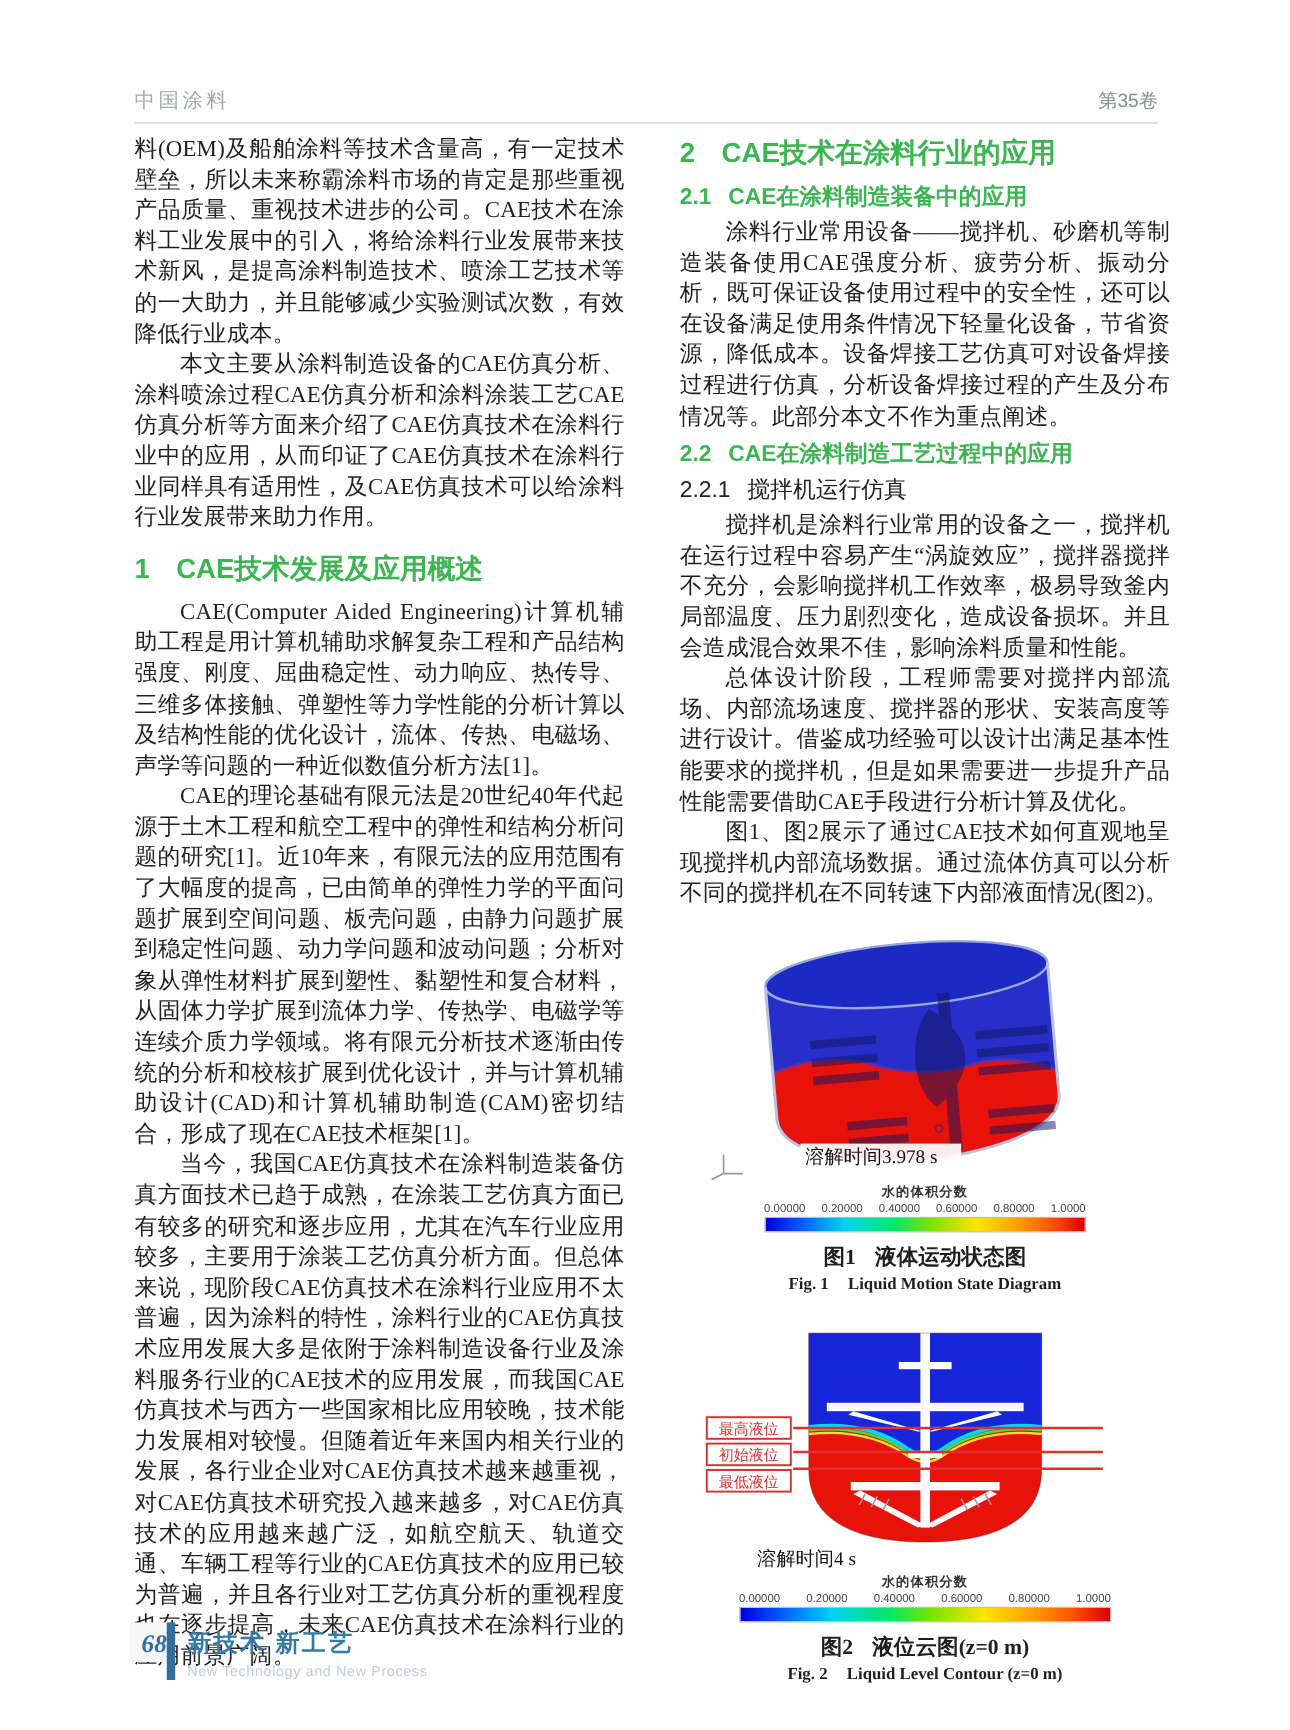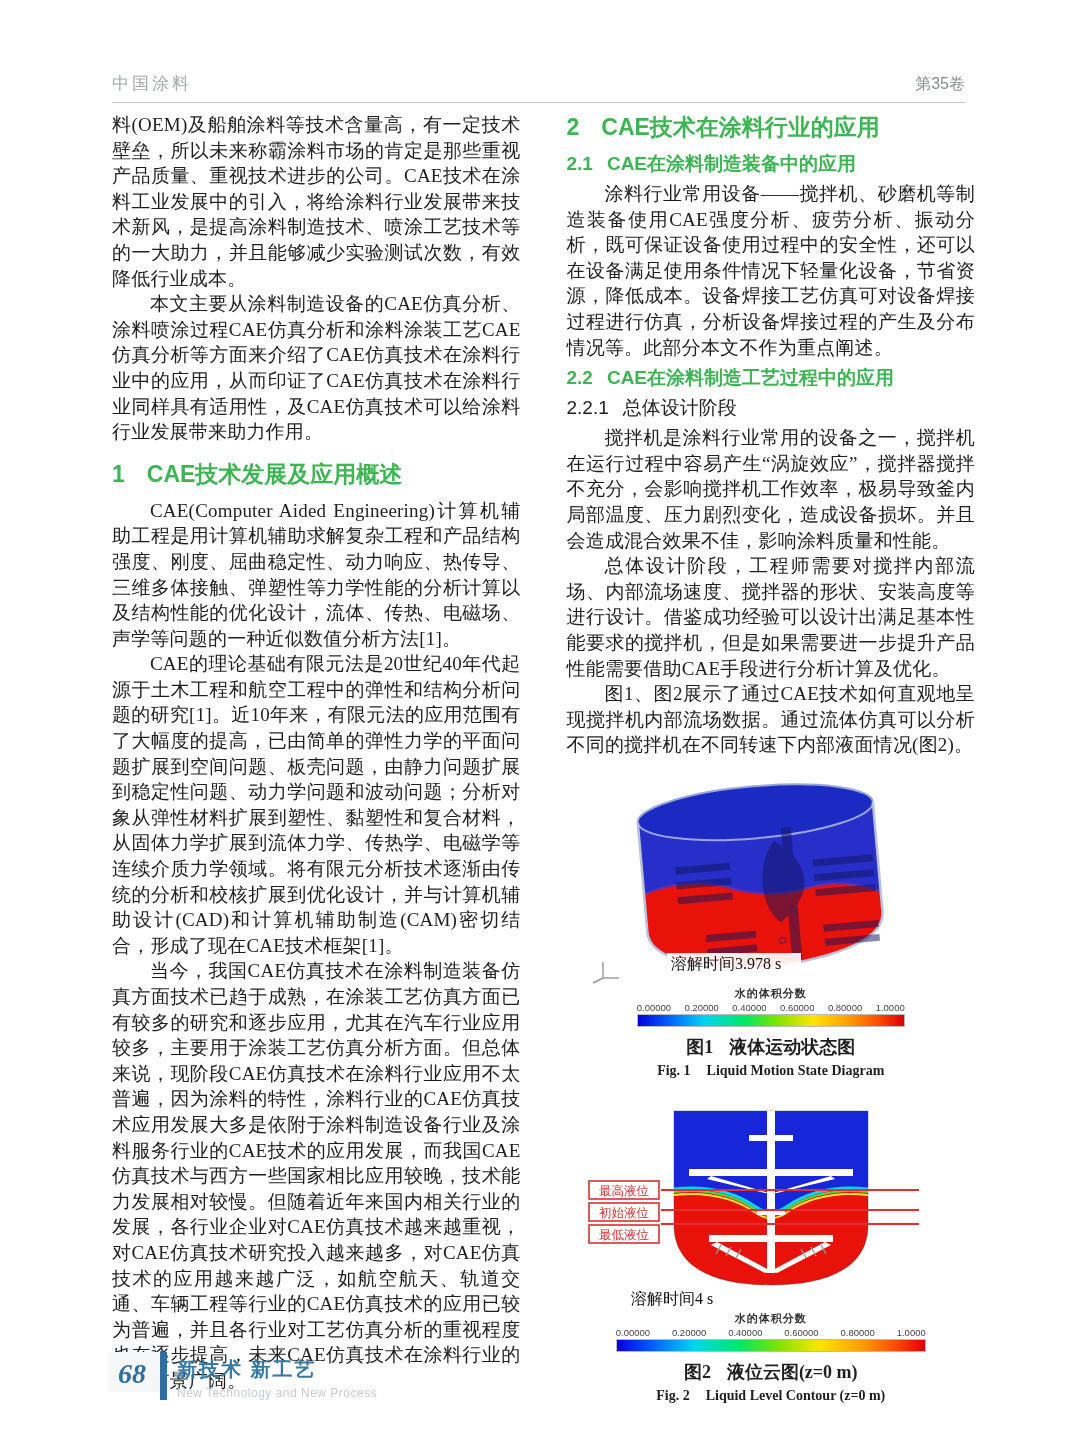--- a/index.html
+++ b/index.html
@@ -58,22 +58,22 @@
   .cap .en{font-size:14px;}
   .cap span.lbl{margin-right:16px;}
   .cap div{line-height:24px;}
   
   .footer{
     position:absolute;left:108px;top:1352px;display:flex;align-items:flex-start;
     font-family:"Liberation Sans","DejaVu Sans",sans-serif;
   }
   .page-num{
     font-family:"Liberation Serif","DejaVu Serif",serif;
-    font-style:italic;font-weight:bold;font-size:28px;color:#2f6e9f;
-    padding:6px 14px 2px 10px;background:#f4f6f7;
+    font-style:italic;font-weight:bold;font-size:21px;color:#2f6e9f;
+    padding:6px 0 2px 10px;background:#f4f6f7;
   }
   .footer-bar{width:7px;height:48px;background:#2f6e9f;margin:0 10px 0 0;}
   .footer-titles{display:flex;flex-direction:column;padding-top:4px;}
   .f-cn{font-size:20px;font-weight:bold;color:#3579a5;letter-spacing:2px;}
   .f-en{font-size:12px;color:#c3ccd2;margin-top:3px;letter-spacing:0.5px;}
 </style>
 </head>
 <body>
 
 <div class="page">
@@ -101,21 +101,21 @@
         <span class="num">2</span><span>CAE技术在涂料行业的应用</span>
       </div>
       <div class="h-sub">
         <span class="num">2.1</span><span>CAE在涂料制造装备中的应用</span>
       </div>
       <p class="body indent">涂料行业常用设备——搅拌机、砂磨机等制造装备使用CAE强度分析、疲劳分析、振动分析，既可保证设备使用过程中的安全性，还可以在设备满足使用条件情况下轻量化设备，节省资源，降低成本。设备焊接工艺仿真可对设备焊接过程进行仿真，分析设备焊接过程的产生及分布情况等。此部分本文不作为重点阐述。</p>
       <div class="h-sub">
         <span class="num">2.2</span><span>CAE在涂料制造工艺过程中的应用</span>
       </div>
       <div class="h-sub3">
-        <span class="num">2.2.1</span><span>总体设计阶段</span>
+        <span class="num">2.2.1</span><span>搅拌机运行仿真</span>
       </div>
       <p class="body indent">搅拌机是涂料行业常用的设备之一，搅拌机在运行过程中容易产生“涡旋效应”，搅拌器搅拌不充分，会影响搅拌机工作效率，极易导致釜内局部温度、压力剧烈变化，造成设备损坏。并且会造成混合效果不佳，影响涂料质量和性能。</p>
       <p class="body indent">总体设计阶段，工程师需要对搅拌内部流场、内部流场速度、搅拌器的形状、安装高度等进行设计。借鉴成功经验可以设计出满足基本性能要求的搅拌机，但是如果需要进一步提升产品性能需要借助CAE手段进行分析计算及优化。</p>
       <p class="body indent">图1、图2展示了通过CAE技术如何直观地呈现搅拌机内部流场数据。通过流体仿真可以分析不同的搅拌机在不同转速下内部液面情况(图2)。</p>
 
       <div class="figure">
         <svg class="fig-svg" width="380" height="212" viewBox="0 0 380 212">
           <g transform="rotate(-5 180 105)">
 
             <path d="M62,40 L62,150 Q62,188 180,196 Q298,188 298,150 L298,40 Q180,66 62,40 Z" fill="#e8120a"></path>

